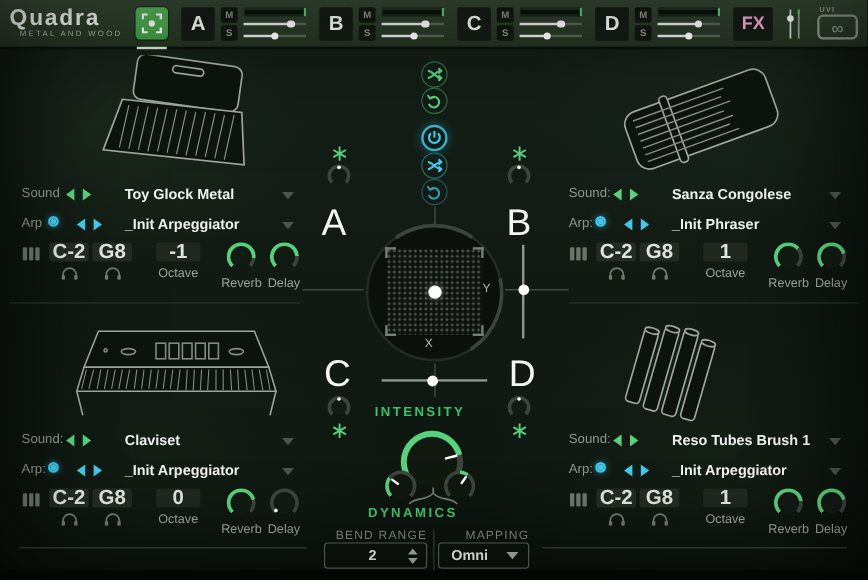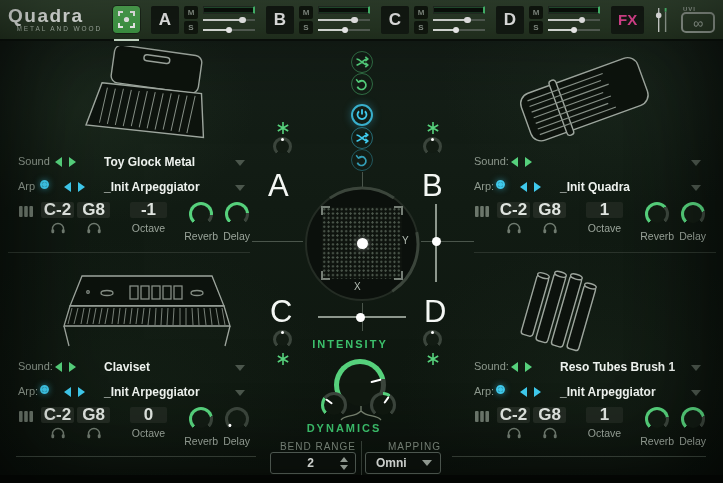--- a/index.html
+++ b/index.html
@@ -35,21 +35,21 @@
   .ms{display:flex;flex-direction:column;gap:2px;}
   .msbtn{width:14px;height:13px;background:#11180f;color:#909a90;font-size:8px;font-weight:700;
          display:flex;align-items:center;justify-content:center;border-radius:2px;}
   .strips{display:flex;flex-direction:column;gap:3px;width:52px;}
   .meter{height:8px;background:#0b100b;border:1px solid #273027;border-right:2px solid #4fd07a;border-radius:1px;
          box-shadow:inset 0 1px 0 rgba(90,220,130,.35), inset 0 -1px 0 rgba(90,220,130,.22);box-sizing:border-box;}
   .hslider{position:relative;height:7px;}
   .hslider .track{position:absolute;left:0;right:0;top:2.8px;height:1.5px;background:#5a645a;}
   .hslider .track::before{content:"";position:absolute;left:0;top:0;bottom:0;width:calc(var(--p,50)*1%);background:#e8ece8;}
   .hslider .dot{position:absolute;top:.4px;left:calc(var(--p,50)*1% - 3.2px);width:6.5px;height:6.5px;border-radius:50%;background:#fff;}
-  .fxbtn{width:36px;height:28px;background:#141b14;color:#ec4899;font-size:15px;font-weight:700;
+  .fxbtn{width:36px;height:28px;background:#141b14;color:#f9a8d4;font-size:15px;font-weight:700;
          display:flex;align-items:center;justify-content:center;border-radius:2px;}
   .uvi{display:flex;flex-direction:column;align-items:flex-start;color:#9aa59a;}
   .uvi-txt{font-size:6px;letter-spacing:1px;font-weight:700;margin-left:2px;}
   .uvi-box{width:30px;height:17px;border:2px solid #8f998f;border-radius:5px;display:flex;align-items:center;justify-content:center;
            font-size:14px;line-height:14px;color:#9aa59a;}
 
   
   .part{position:absolute;width:232px;font-size:11px;color:#99a399;}
   .prow{position:relative;height:20px;margin-bottom:5px;}
   .plabel{position:absolute;left:0;top:3px;color:#8d988d;}
@@ -488,30 +488,31 @@
     </div>
   </section>
 
   <section class="part" style="left:474px;top:152px">
     <div class="prow">
       <span class="plabel">Sound:</span>
       <span class="arrows g" style="left:37px">
         <button class="tri left"></button>
         <button class="tri right"></button>
       </span>
+      <span class="pname">Sanza Congolese</span>
       <button class="caret"></button>
     </div>
     <div class="prow">
       <span class="plabel">Arp:</span>
       <button class="radio"></button>
       <span class="arrows cyc" style="left:46px">
         <button class="tri left"></button>
         <button class="tri right"></button>
       </span>
-      <span class="pname">_Init Quadra</span>
+      <span class="pname">_Init Phraser</span>
       <button class="caret"></button>
     </div>
     <div class="prow3">
       <div class="col kbcol">
         <svg width="16" height="13" viewBox="0 0 16 13">
           <rect x="1" y="1" width="3.6" height="11" rx="1" fill="#6b766b"></rect>
             <rect x="6.2" y="1" width="3.6" height="11" rx="1" fill="#6b766b"></rect>
             <rect x="11.4" y="1" width="3.6" height="11" rx="1" fill="#6b766b"></rect>
         </svg>
       </div>

